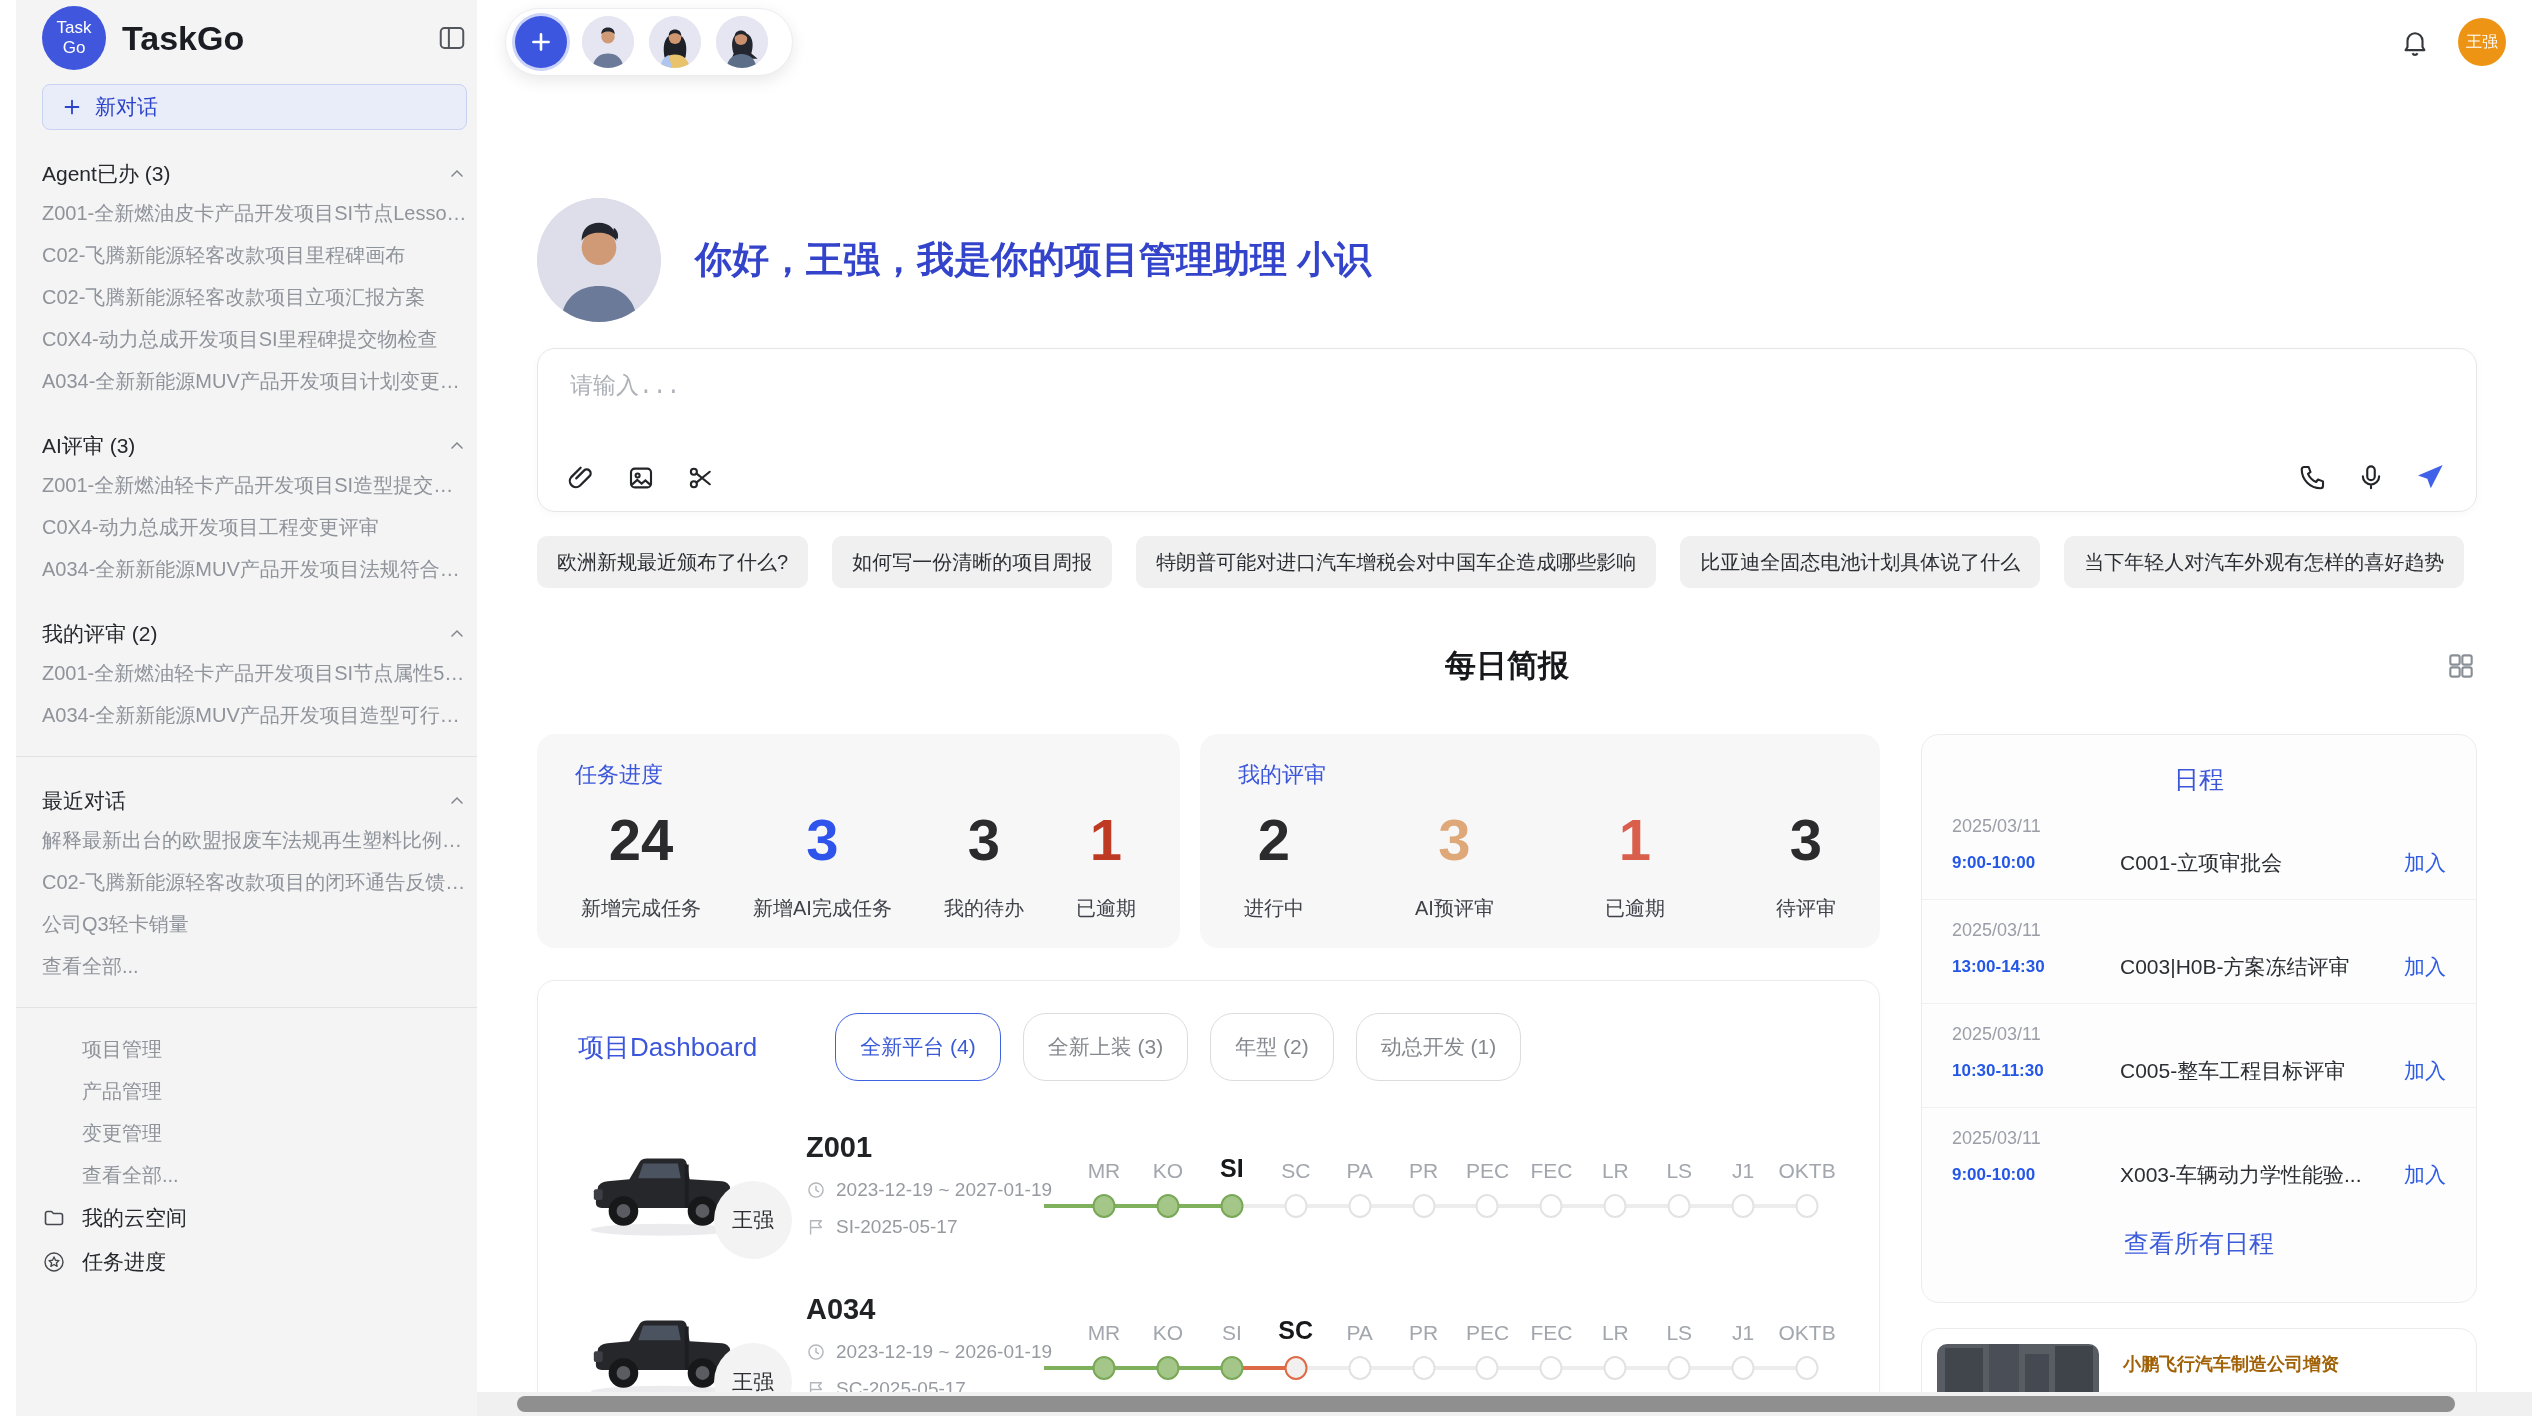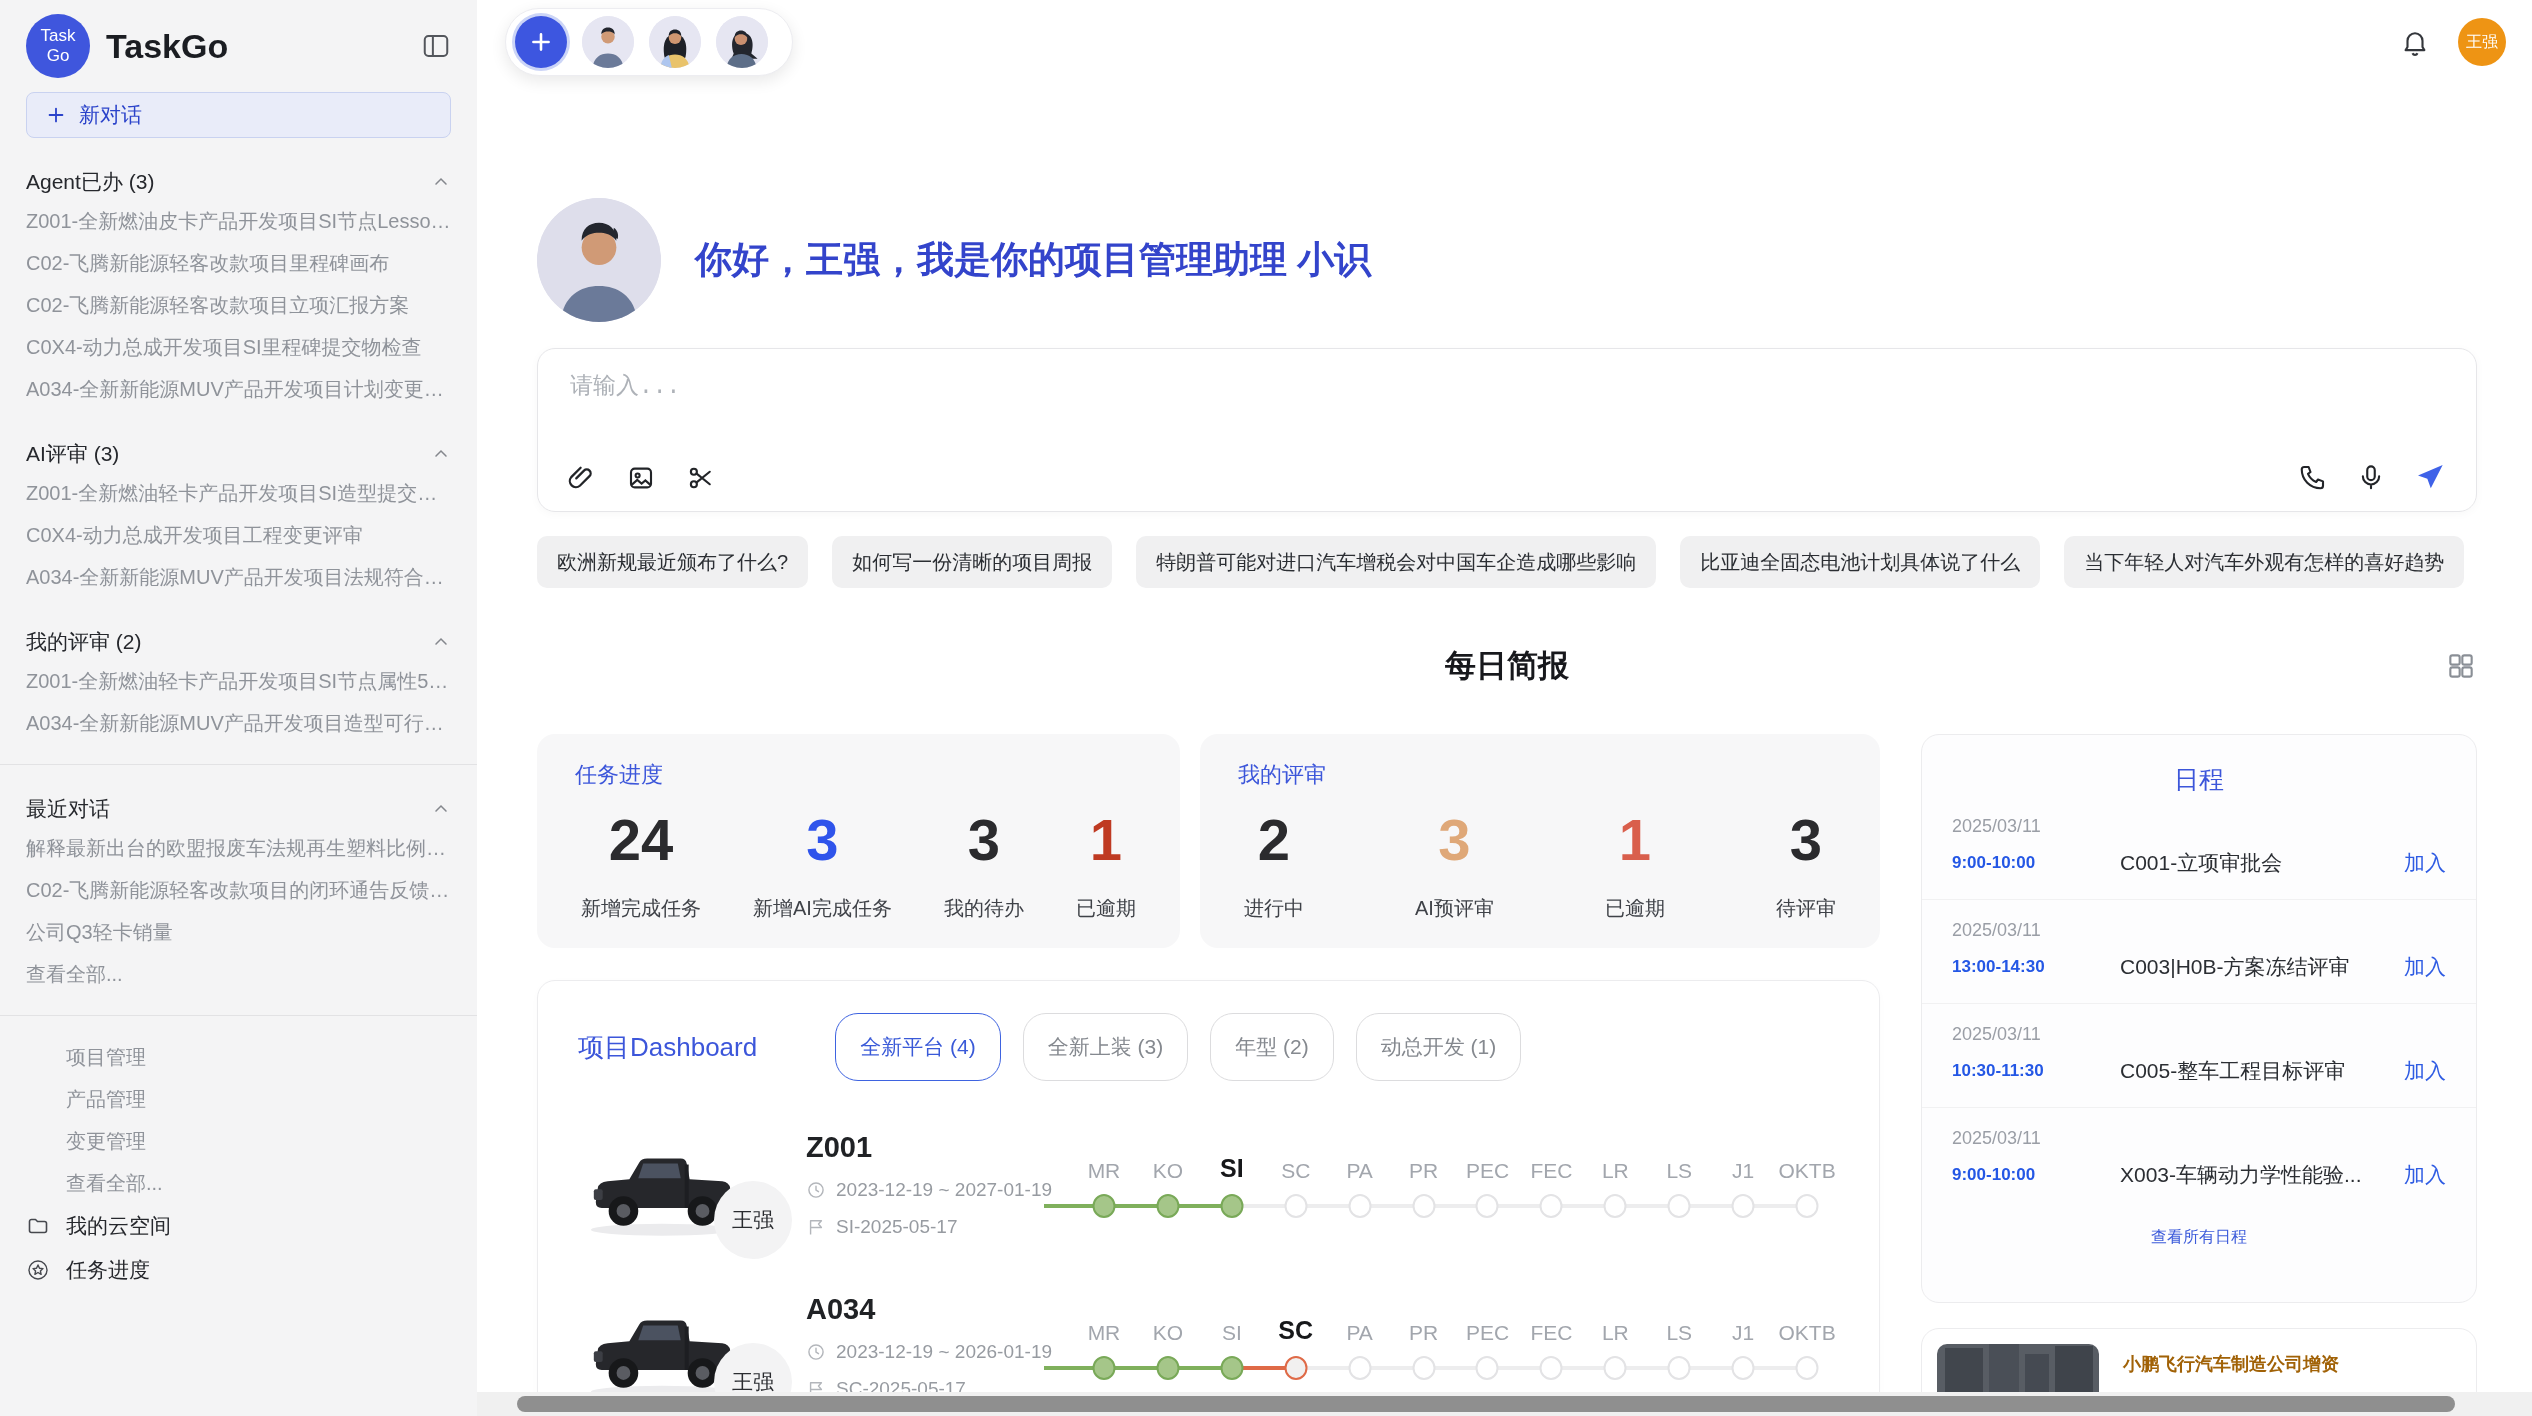--- a/index.html
+++ b/index.html
@@ -1,21 +1,21 @@
 <!DOCTYPE html>
 <html><head>
 <meta charset="utf-8">
 <style>
   html,body{margin:0;padding:0;background:#fff;}
   .app{position:relative;width:2532px;height:1416px;overflow:hidden;background:#fff;
        font-family:"Liberation Sans","DejaVu Sans",sans-serif;color:#222;}
   svg{display:block}
   
-  .sidebar{position:absolute;left:0;top:0;bottom:0;width:477px;background:#f4f4f5;
-           box-sizing:border-box;padding:14px 26px 0;overflow:hidden;}
+  .sidebar{position:absolute;left:16px;top:0;bottom:0;width:477px;background:#f4f4f5;
+           box-sizing:border-box;padding:6px 26px 0;overflow:hidden;}
   .side-head{display:flex;align-items:center;gap:16px;margin-bottom:14px;}
   .logo{width:64px;height:64px;border-radius:50%;background:#3f56dd;color:#fff;display:flex;
         flex-direction:column;align-items:center;justify-content:center;font-size:17px;line-height:1.15;flex:none;}
   .app-title{font-size:34px;font-weight:700;color:#1b1d22;flex:1;}
   .panel-icon{color:#53565c;width:30px;height:30px;cursor:pointer;}
   .new-chat{height:46px;border:1px solid #c9d2f0;background:#e9ecf9;border-radius:8px;display:flex;
             align-items:center;gap:12px;padding:0 18px;font-size:21px;color:#2b43ca;width:100%;
             box-sizing:border-box;cursor:pointer;font-family:inherit;}
   .new-chat svg{width:22px;height:22px;}
   .sec-head{display:flex;align-items:center;justify-content:space-between;margin-top:26px;height:36px;}
@@ -103,21 +103,21 @@
   .sched-card{border:1px solid #ececee;border-radius:18px;background:#fdfdfe;height:569px;box-sizing:border-box;
               padding:28px 0 0;overflow:hidden;}
   .sched-title{text-align:center;font-size:25px;color:#3c56da;}
   .sched-item{padding:20px 30px 22px;border-bottom:1px solid #f1f1f2;}
   .sched-item:last-of-type{border-bottom:none;}
   .sched-date{font-size:18px;color:#9a9ea6;}
   .sched-row{display:flex;align-items:center;margin-top:12px;}
   .sched-time{width:168px;flex:none;font-size:17px;font-weight:700;color:#2457e5;}
   .sched-name{flex:1;min-width:0;font-size:21px;color:#2b2e33;white-space:nowrap;overflow:hidden;text-overflow:ellipsis;}
   .sched-join{margin-left:14px;font-size:21px;color:#2f5ce3;cursor:pointer;flex:none;}
-  .sched-footer{text-align:center;color:#3c5bda;font-size:16px;padding:16px 0;cursor:pointer;}
+  .sched-footer{text-align:center;color:#3c5bda;font-size:25px;padding:16px 0;cursor:pointer;}
   
   .news-card{margin-top:25px;border:1px solid #ececee;border-radius:18px;padding:15px;display:flex;gap:24px;
              height:150px;box-sizing:border-box;background:#fff;overflow:hidden;}
   .news-img{width:162px;height:108px;border-radius:10px;overflow:hidden;flex:none;}
   .news-title{font-size:18px;font-weight:700;color:#a16207;margin-top:8px;}
   .news-snippet{font-size:20px;color:#8b8f96;margin-top:18px;white-space:nowrap;overflow:hidden;text-overflow:ellipsis;}
   
   .hscroll{position:absolute;left:0;right:0;bottom:0;height:24px;background:#f0f0f0;}
   .hthumb{position:absolute;left:40px;top:4px;height:16px;width:1938px;background:#8f8f8f;border-radius:8px;cursor:grab;}
 </style>

